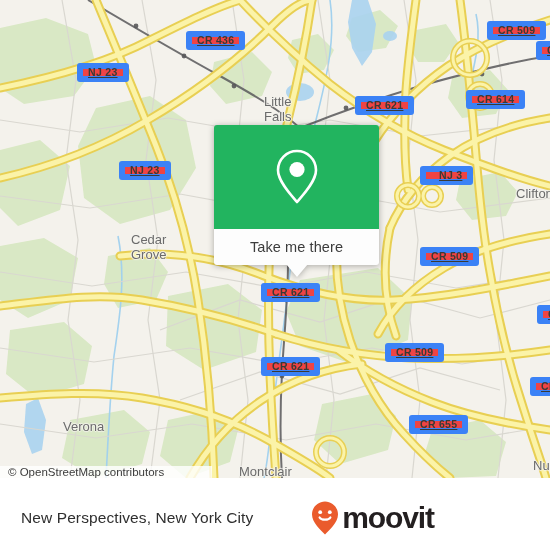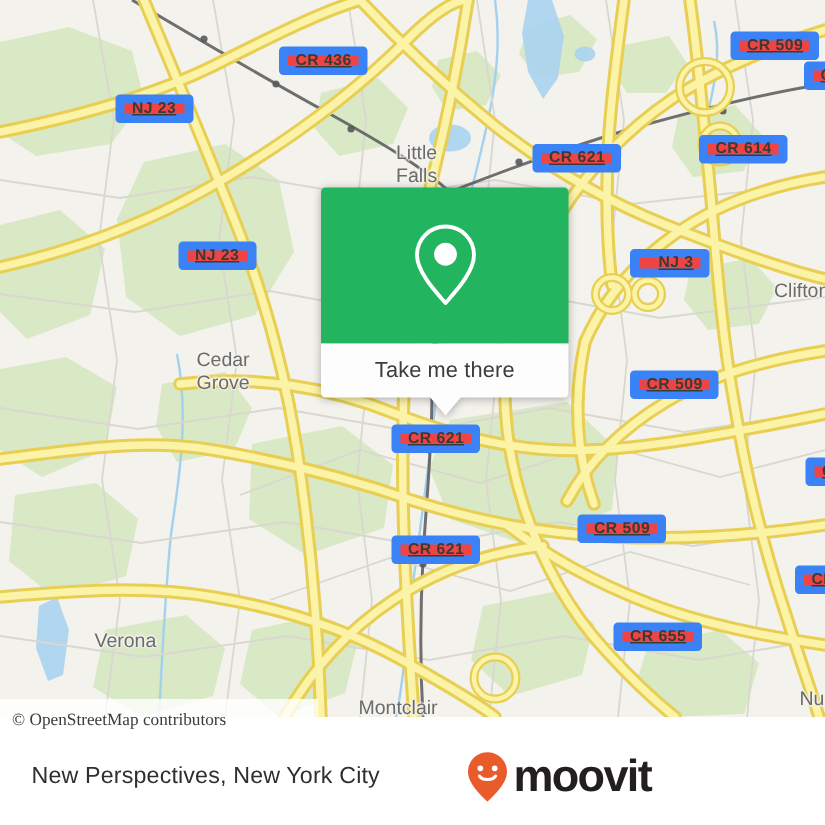--- a/index.html
+++ b/index.html
@@ -120,25 +120,25 @@
 
   
   .attribution {
     position: absolute;
     left: 0;
     top: 466px;
     width: 212px;
     height: 20px;
     background: rgba(255,255,255,0.80);
     display: flex;
-    align-items: flex-end;
+    align-items: flex-start;
     padding-left: 8px;
     color: #3b3b3b;
     font-size: 11.5px;
-    font-family: Liberation Serif, serif;
+    font-family: Liberation Sans, sans-serif;
     white-space: nowrap;
     z-index: 5;
   }
 
   
   .bottombar {
     position: absolute;
     left: 0;
     top: 486px;
     width: 448px;

